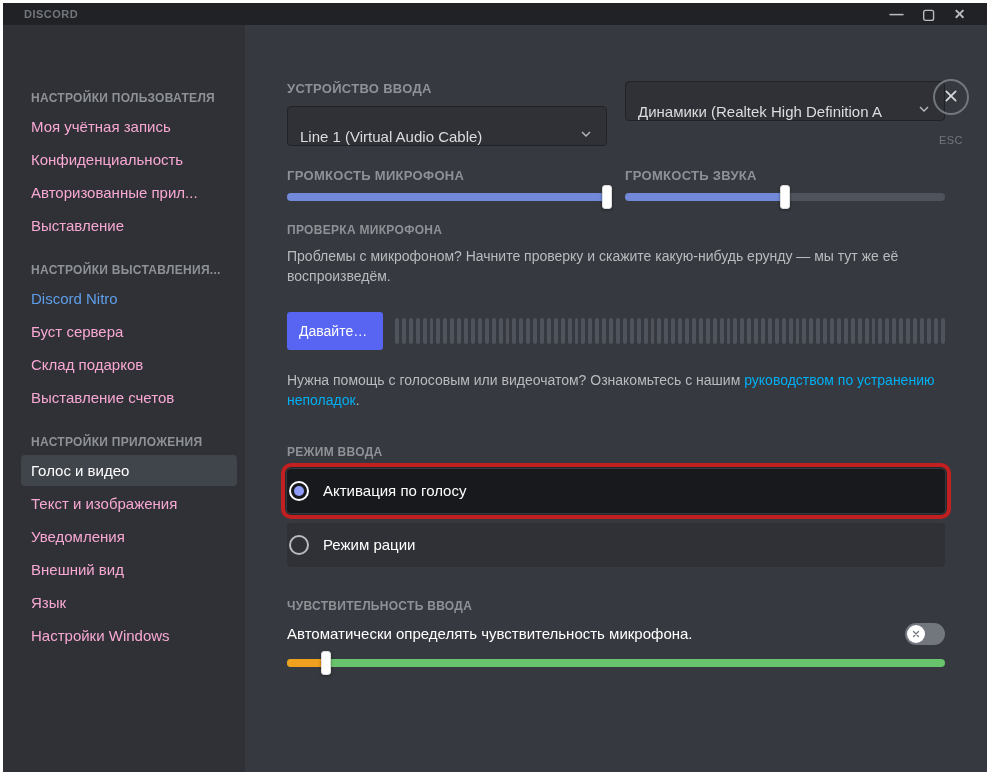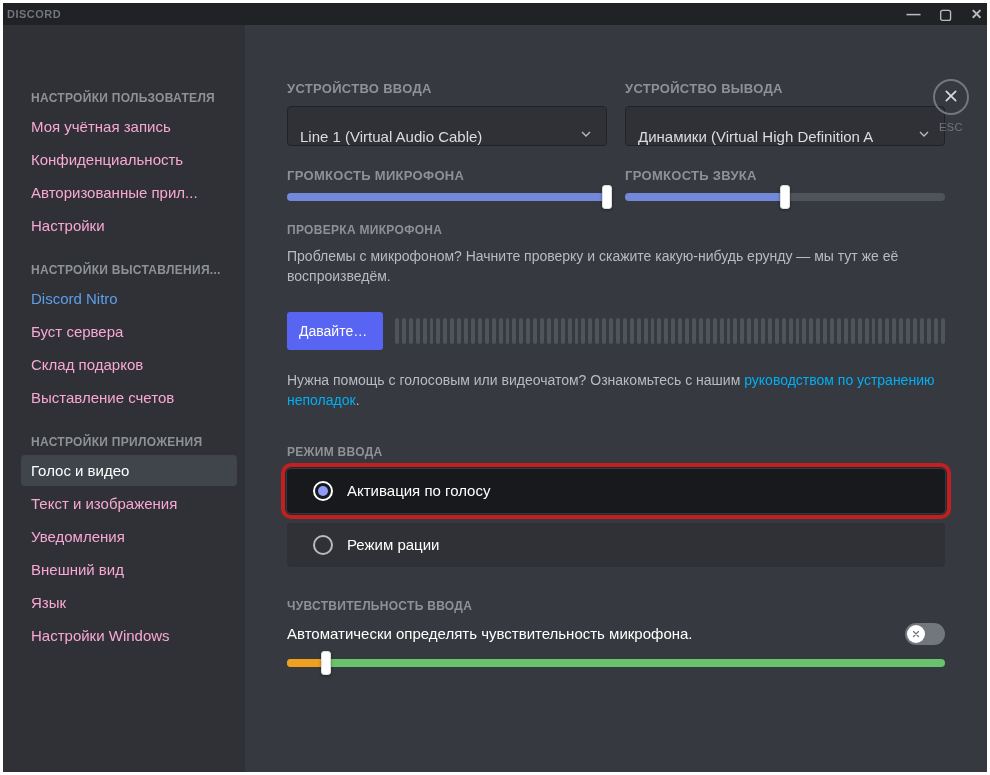--- a/index.html
+++ b/index.html
@@ -37,21 +37,21 @@
     background: var(--bg-mid);
     display: flex;
     flex-direction: column;
     color: var(--text-normal);
   }
   .titlebar {
     height: 22px;
     background: var(--bg-darkest);
     display: flex;
     align-items: center;
-    padding: 0 4px;
+    padding: 0 21px;
     font-size: 11px;
     font-weight: 600;
     letter-spacing: 0.5px;
     color: #72767d;
     font-family: "Arial Black", Arial, sans-serif;
     user-select: none;
   }
   .titlebar .sp { flex: 1; }
   .win-controls { display: flex; gap: 18px; align-items: center; color: #b9bbbe; }
   .win-controls span { font-size: 14px; line-height: 1; cursor: pointer; }
@@ -202,21 +202,21 @@
     margin-bottom: 34px;
   }
   .help-line a { color: var(--text-link); text-decoration: none; cursor: pointer; }
 
   .radio {
     display: flex;
     align-items: center;
     gap: 14px;
     background: var(--bg-dark);
     border-radius: 4px;
-    padding: 12px 26px;
+    padding: 12px 2px;
     cursor: pointer;
     margin-bottom: 10px;
     position: relative;
   }
   .radio .circle {
     width: 20px; height: 20px; border-radius: 50%;
     border: 2px solid #b9bbbe;
     position: relative;
     flex-shrink: 0;
   }
@@ -274,21 +274,21 @@
     border-radius: 3px;
     border: 1px solid #dcddde;
     box-shadow: 0 1px 3px rgba(0,0,0,0.4);
   }
 
   .close-esc {
     position: absolute;
     top: 54px; right: 18px;
     display: flex; flex-direction: column; align-items: center;
     color: #b9bbbe;
-    gap: 6px;
+    gap: 19px;
     cursor: pointer;
   }
   .close-esc .ring {
     width: 36px; height: 36px; border-radius: 50%;
     border: 2px solid #72767d;
     display: flex; align-items: center; justify-content: center;
   }
   .close-esc .ring svg { width: 16px; height: 16px; }
   .close-esc .lbl { font-size: 11px; color: #72767d; letter-spacing: 0.5px; }
 </style>
@@ -308,21 +308,21 @@
   </div>
 
   <div class="client">
 
     <div class="sidebar">
 
       <div class="side-section-header">НАСТРОЙКИ ПОЛЬЗОВАТЕЛЯ</div>
       <div class="side-item">Моя учётная запись</div>
       <div class="side-item">Конфиденциальность</div>
       <div class="side-item">Авторизованные прил...</div>
-      <div class="side-item">Настройки</div>
+      <div class="side-item">Выставление</div>
       <div class="side-gap"></div>
 
       <div class="side-section-header">НАСТРОЙКИ ВЫСТАВЛЕНИЯ...</div>
       <div class="side-item nitro">Discord Nitro</div>
       <div class="side-item">Буст сервера</div>
       <div class="side-item">Склад подарков</div>
       <div class="side-item">Выставление счетов</div>
       <div class="side-gap"></div>
 
       <div class="side-section-header">НАСТРОЙКИ ПРИЛОЖЕНИЯ</div>
@@ -354,23 +354,22 @@
           <div class="select">
             <span class="sel-text">Line 1 (Virtual Audio Cable)</span>
             <span class="chev">
               <svg width="16" height="16" viewBox="0 0 24 24" fill="none" stroke="currentColor" stroke-width="2">
                   <path d="M6 9l6 6 6-6"></path>
                 </svg>
             </span>
           </div>
         </div>
         <div class="col">
-          <div class="field-label">УСТРОЙСТВО ВЫВОДА</div>
           <div class="select">
-            <span class="sel-text">Динамики (Virtual High Definition A</span>
+            <span class="sel-text">Динамики (Realtek High Definition A</span>
             <span class="chev">
               <svg width="16" height="16" viewBox="0 0 24 24" fill="none" stroke="currentColor" stroke-width="2">
                   <path d="M6 9l6 6 6-6"></path>
                 </svg>
             </span>
           </div>
         </div>
       </div>
 
       <div class="section-gap"></div>

